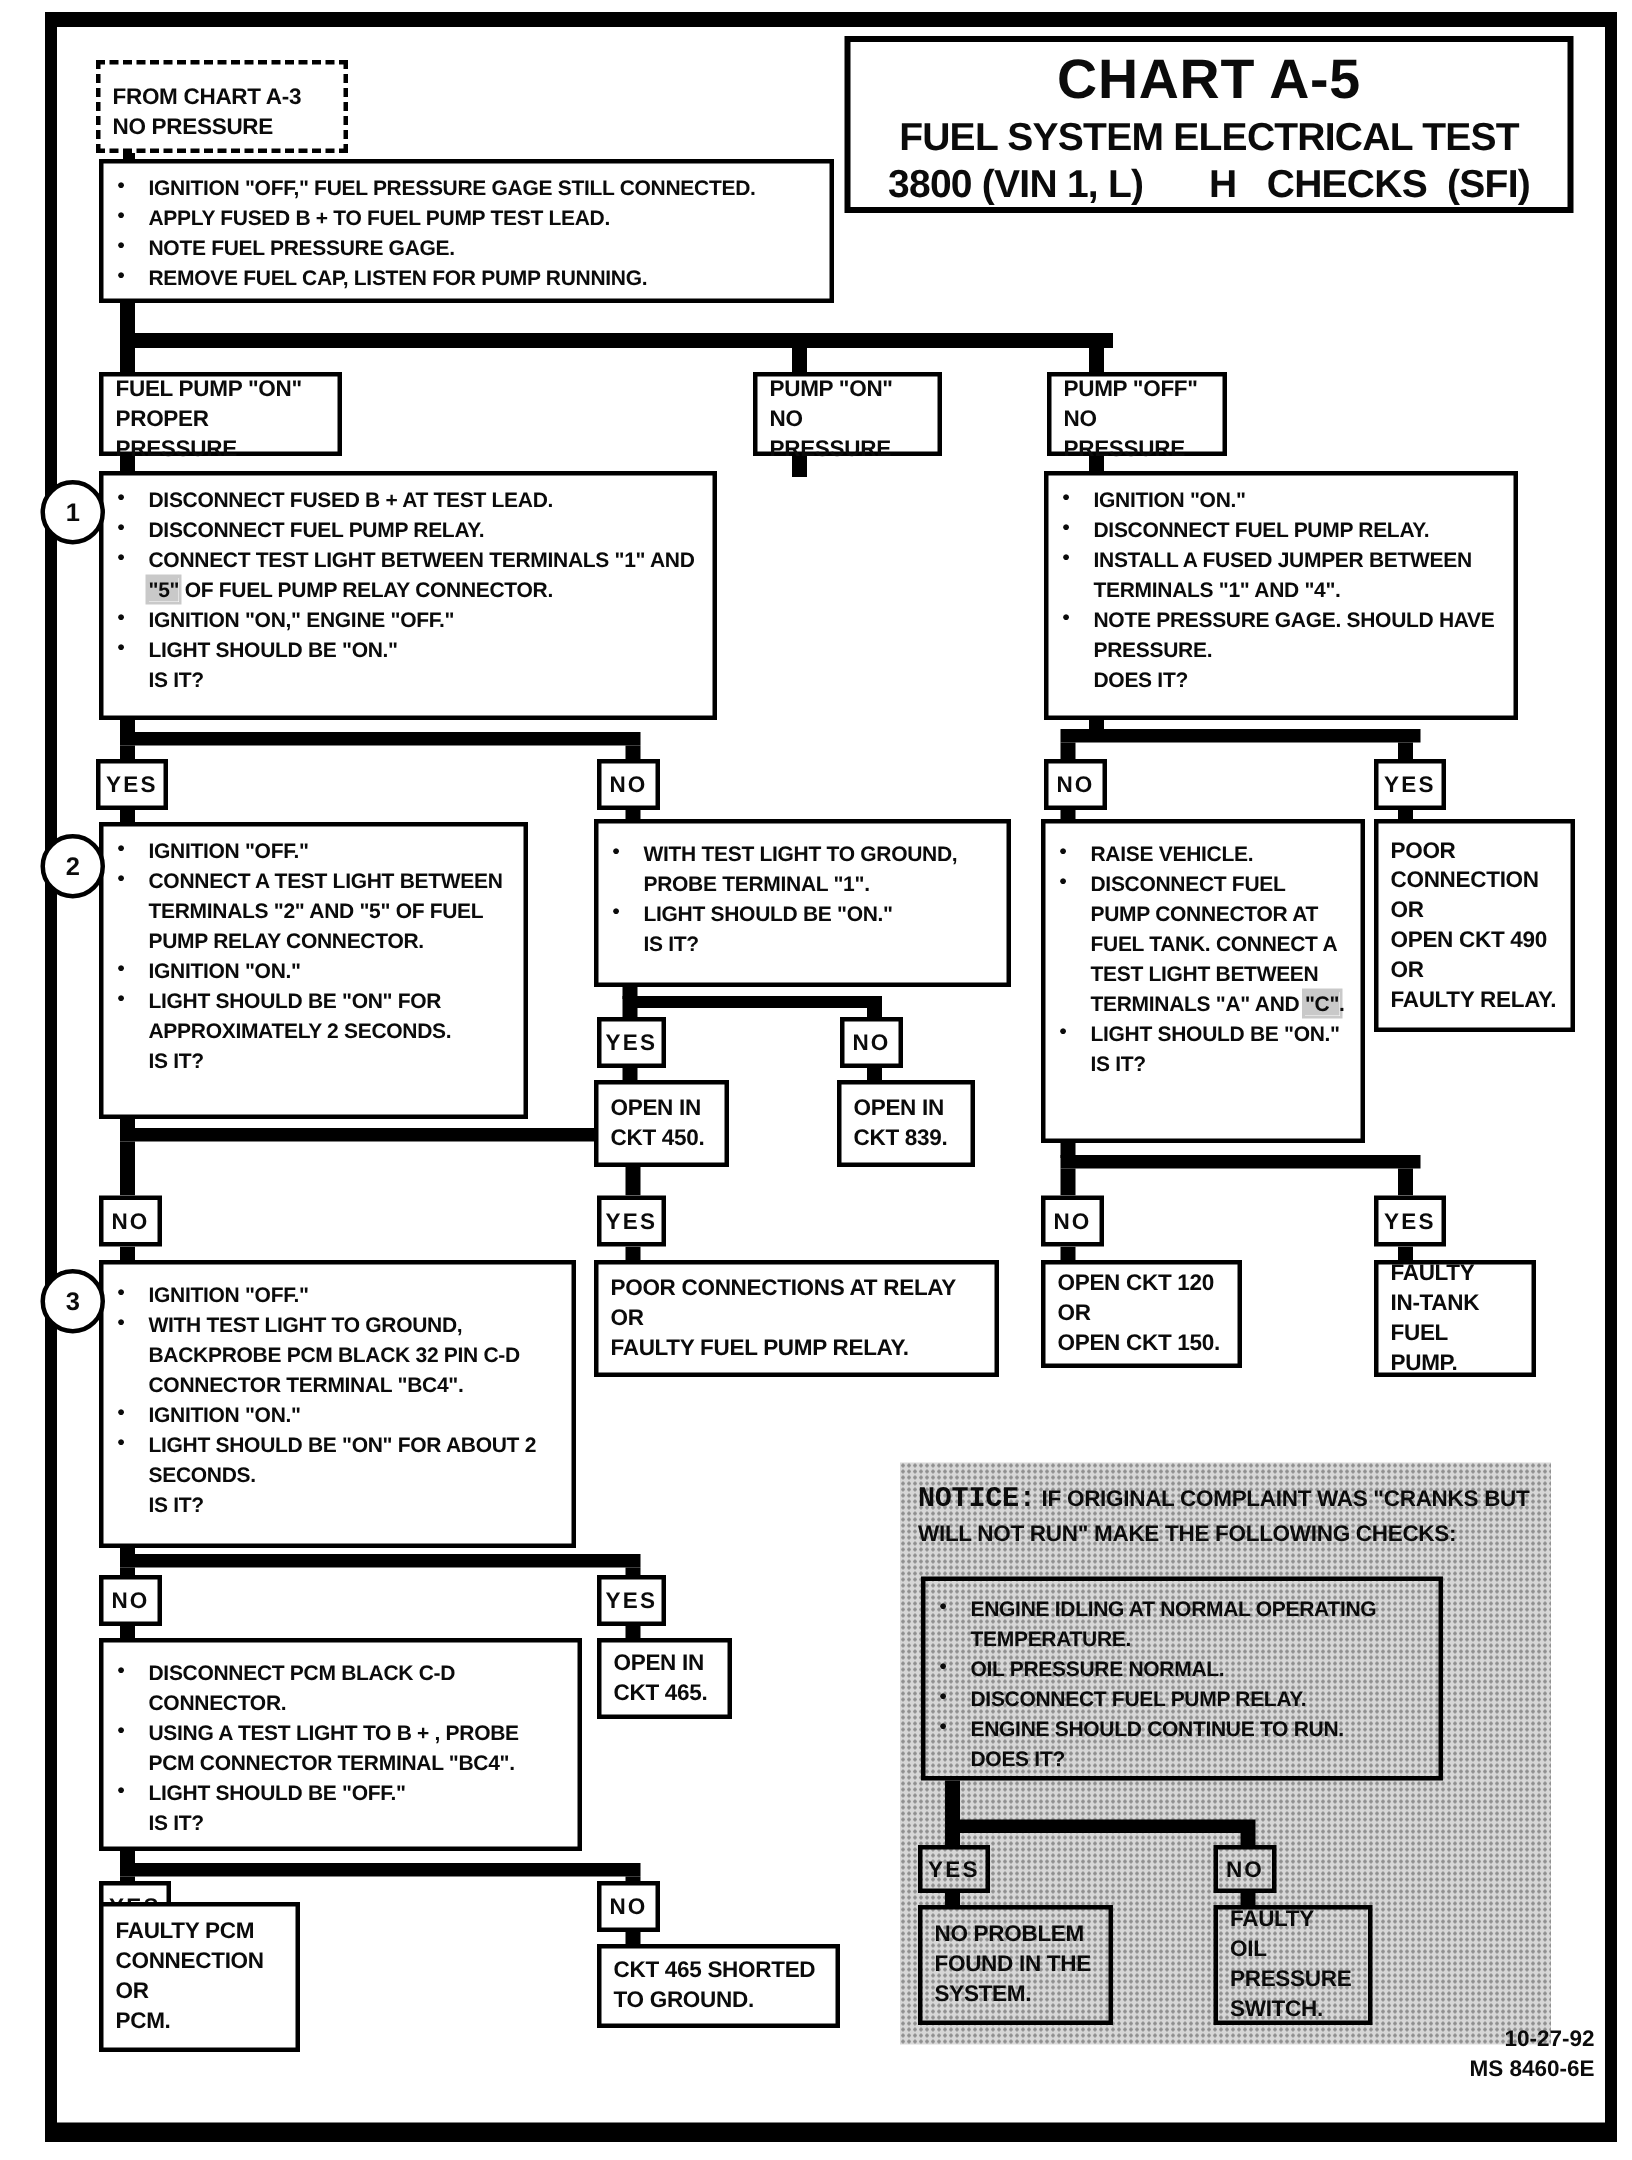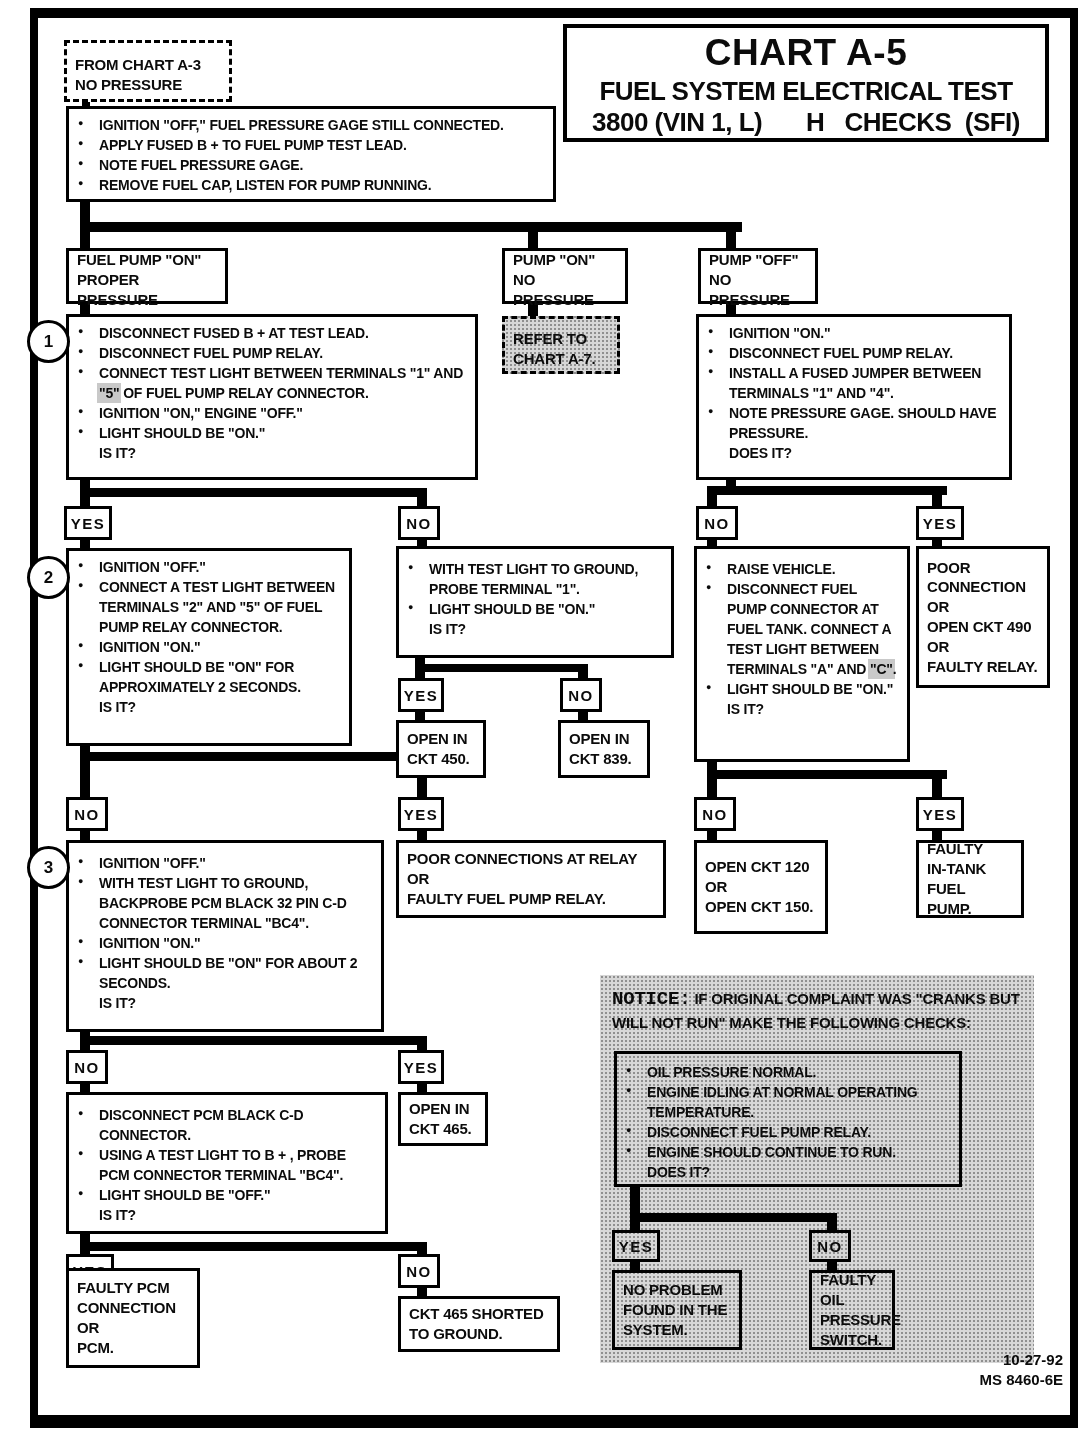--- a/index.html
+++ b/index.html
@@ -75,26 +75,20 @@
       <div>NO PRESSURE</div>
     </div>
   </div>
   <div class="box" style="left:698px;top:248px;width:120px;height:56px;">
     <div class="lbl" style="height:100%;">
       <div>PUMP "OFF"</div>
       <div>NO PRESSURE</div>
     </div>
   </div>
 
-  <div class="box dashed shadepat" style="left:502px;top:316px;width:118px;height:58px;">
-    <div class="lbl" style="height:100%;">
-      <div>REFER TO</div>
-      <div>CHART A-7.</div>
-    </div>
-  </div>
 
   <div class="circle" style="left:27px;top:320px;">1</div>
   <div class="box" style="left:66px;top:314px;width:412px;height:166px;">
     <div class="bullets">
       <div class="b">DISCONNECT FUSED B +  AT TEST LEAD.</div>
       <div class="b">DISCONNECT FUEL PUMP RELAY.</div>
       <div class="b"><span>CONNECT TEST LIGHT BETWEEN TERMINALS "1" AND </span><span class="hl">"5"</span><span> OF FUEL PUMP RELAY CONNECTOR.</span></div>
       <div class="b">IGNITION "ON," ENGINE "OFF."</div>
       <div class="b">LIGHT SHOULD BE "ON."</div>
       <div class="q">IS IT?</div>
@@ -163,21 +157,21 @@
   <div class="box lbl" style="left:558px;top:720px;width:92px;height:58px;">
     <div>OPEN IN</div>
     <div>CKT 839.</div>
   </div>
 
   <div class="box yn" style="left:66px;top:797px;width:42px;height:34px;">NO</div>
   <div class="box yn" style="left:398px;top:797px;width:46px;height:34px;">YES</div>
 
   <div class="box yn" style="left:694px;top:797px;width:42px;height:34px;">NO</div>
   <div class="box yn" style="left:916px;top:797px;width:48px;height:34px;">YES</div>
-  <div class="box lbl" style="left:694px;top:840px;width:134px;height:94px;">
+  <div class="box lbl" style="left:694px;top:840px;width:134px;height:72px;">
     <div>OPEN CKT 120</div>
     <div>OR</div>
     <div>OPEN CKT 150.</div>
   </div>
   <div class="box lbl" style="left:916px;top:840px;width:108px;height:78px;">
     <div>FAULTY</div>
     <div>IN-TANK</div>
     <div>FUEL PUMP.</div>
   </div>
 
@@ -226,41 +220,41 @@
     <div>TO GROUND.</div>
   </div>
 
   <div class="notice shadepat">
     <div class="nh">
       <span class="nlabel">NOTICE:</span>
       <span>IF ORIGINAL COMPLAINT WAS "CRANKS BUT WILL NOT RUN" MAKE THE FOLLOWING CHECKS:</span>
     </div>
     <div class="box" style="left:14px;top:76px;width:348px;height:136px;">
       <div class="bullets" style="padding-top:8px;">
+        <div class="b">ENGINE IDLING AT NORMAL OPERATING TEMPERATURE.</div>
         <div class="b">OIL PRESSURE NORMAL.</div>
-        <div class="b">ENGINE IDLING AT NORMAL OPERATING TEMPERATURE.</div>
         <div class="b">DISCONNECT FUEL PUMP RELAY.</div>
         <div class="b">ENGINE SHOULD CONTINUE TO RUN.</div>
         <div class="q">DOES IT?</div>
       </div>
     </div>
     <div class="conn" style="left:30px;top:212px;width:10px;height:28px;"></div>
     <div class="conn" style="left:30px;top:238px;width:207px;height:9px;"></div>
     <div class="conn" style="left:30px;top:247px;width:10px;height:8px;"></div>
     <div class="conn" style="left:227px;top:247px;width:10px;height:8px;"></div>
     <div class="box yn" style="left:12px;top:255px;width:48px;height:32px;">YES</div>
     <div class="box yn" style="left:209px;top:255px;width:42px;height:32px;">NO</div>
     <div class="conn" style="left:30px;top:287px;width:10px;height:8px;"></div>
     <div class="conn" style="left:227px;top:287px;width:10px;height:8px;"></div>
     <div class="box lbl" style="left:12px;top:295px;width:130px;height:80px;">
       <div>NO PROBLEM</div>
       <div>FOUND IN THE</div>
       <div>SYSTEM.</div>
     </div>
-    <div class="box lbl" style="left:209px;top:295px;width:86px;height:80px;">
+    <div class="box lbl" style="left:209px;top:295px;width:106px;height:80px;">
       <div>FAULTY OIL</div>
       <div>PRESSURE</div>
       <div>SWITCH.</div>
     </div>
   </div>
 
   <div class="footer">
     <div>10-27-92</div>
     <div>MS 8460-6E</div>
   </div>

